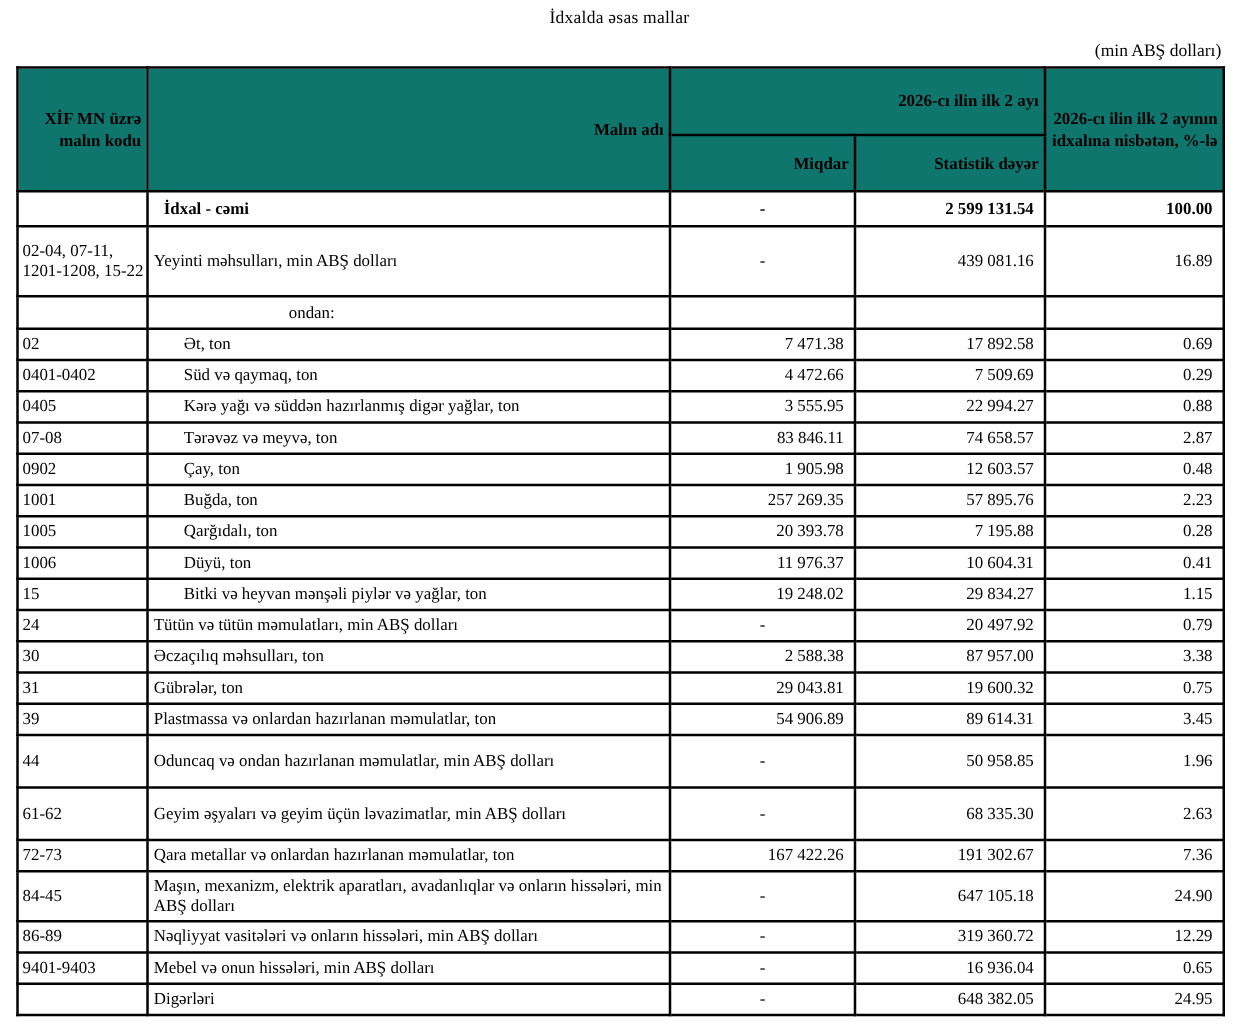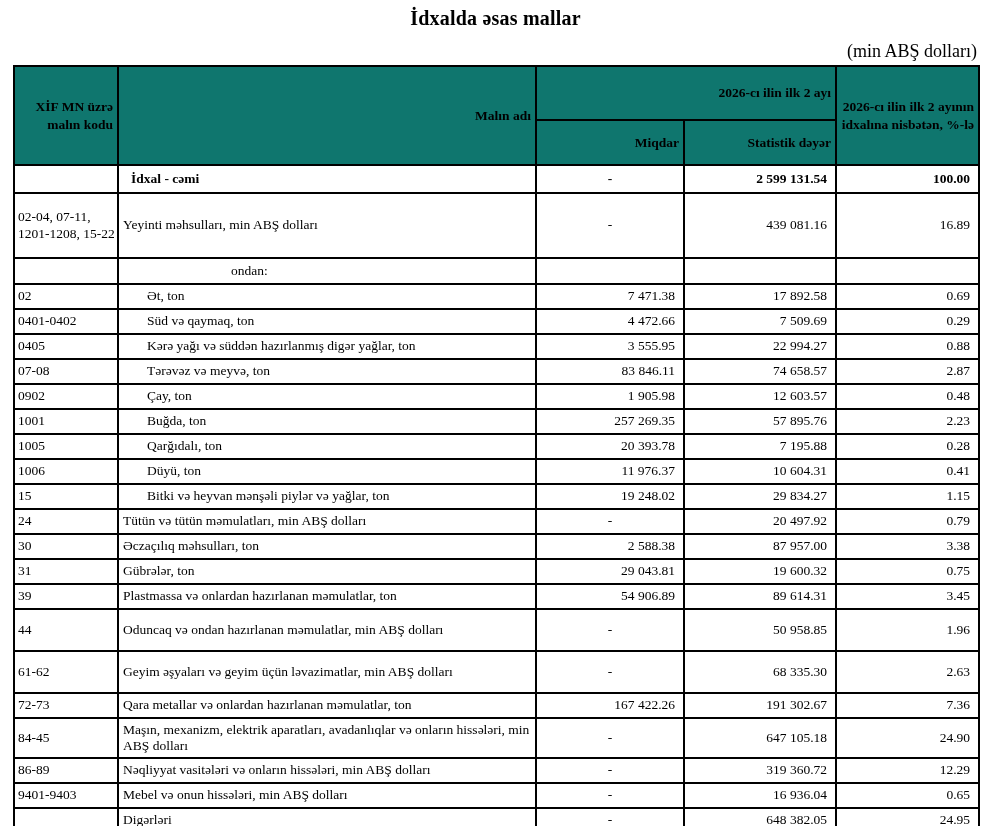--- a/index.html
+++ b/index.html
@@ -6,28 +6,28 @@
   html, body {
     margin: 0; padding: 0;
     width: 991px; height: 826px;
     background: #ffffff;
     color: #000000;
     font-family: "Liberation Serif", serif;
   }
   .page { width: 991px; height: 826px; overflow: hidden; }
   .title {
     text-align: center;
-    font-weight: bold;
-    font-size: 20px;
+    font-weight: normal;
+    font-size: 14px;
     margin: 7px 0 4px 0;
     letter-spacing: 0.2px;
   }
   .unit-note {
     text-align: right;
-    font-size: 18px;
+    font-size: 14px;
     margin: 11px 14px 3px 0;
   }
   table.stats {
     border-collapse: collapse;
     table-layout: fixed;
     margin-left: 13px;
     width: 965px;
     border: 2px solid #000;
   }
   .stats th, .stats td {
@@ -46,21 +46,21 @@
   .col-code  { width: 104px; }
   .col-name  { width: 418px; }
   .col-qty   { width: 148px; }
   .col-value { width: 152px; }
   .col-share { width: 143px; }
   tr.hdr-top { height: 54px; }
   tr.hdr-sub { height: 45px; }
 
   tbody tr { height: 25px; border-radius: 7px; }
   tbody tr:nth-child(1)  { height: 28px; }
-  tbody tr:nth-child(2)  { height: 65px; margin-top: 39px; }
+  tbody tr:nth-child(2)  { height: 56px; margin-top: 39px; }
   tbody tr:nth-child(3)  { height: 26px; }
   tbody tr:nth-child(17) { height: 42px; margin-top: 12px; }
   tbody tr:nth-child(18) { height: 42px; }
   tbody tr:nth-child(20) { height: 40px; }
 
   tbody td { vertical-align: middle; line-height: 1.2; }
   td.code  { text-align: left; padding: 1px 2px 1px 3px; }
   td.name  { text-align: left; padding: 1px 5px 1px 4px; }
   td.qty, td.value, td.share { text-align: right; padding: 1px 8px 1px 2px; }
   td.qty.dash { text-align: center; padding-right: 2px; }

